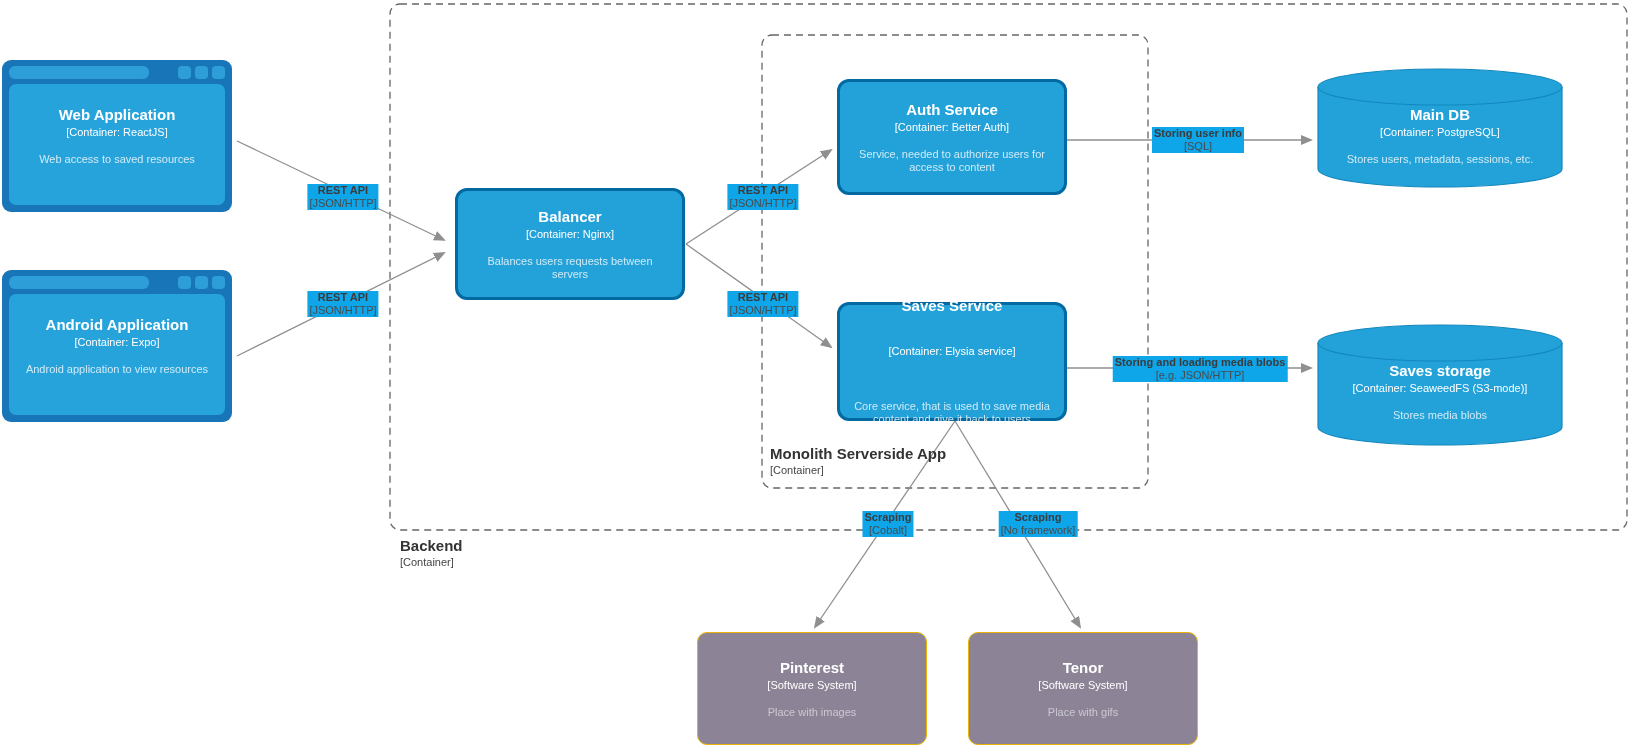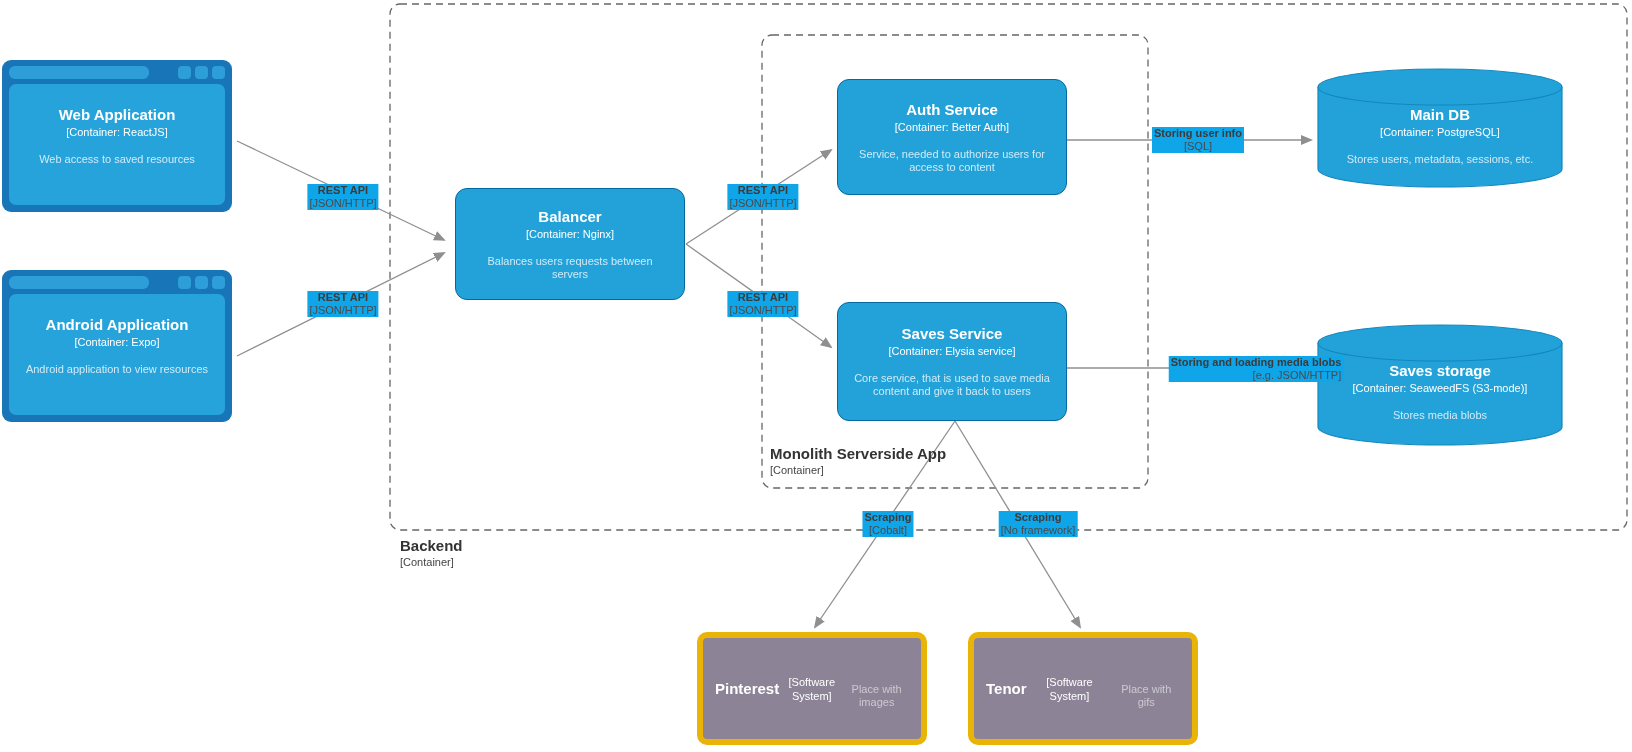--- a/index.html
+++ b/index.html
@@ -4,24 +4,24 @@
 <style>
   html,body{margin:0;padding:0;}
   body{
     width:1632px;height:752px;position:relative;overflow:hidden;background:#ffffff;
     font-family:"Liberation Sans","DejaVu Sans",sans-serif;
   }
   .stage{position:absolute;left:0;top:0;width:1632px;height:752px;}
   svg.edges{position:absolute;left:0;top:0;z-index:1;}
   
   .node{position:absolute;z-index:2;box-sizing:border-box;color:#fff;text-align:center;}
-  .round{background:#23A2D9;border:1px solid #0369a1;border-radius:12px;
+  .round{background:#23A2D9;border:3px solid #0369a1;border-radius:12px;
          display:flex;flex-direction:column;justify-content:center;align-items:center;padding:6px 12px;}
-  .gray{background:#8C8496;border:6px solid #eab308;border-radius:10px;
-        display:flex;flex-direction:row;justify-content:center;align-items:center;padding:6px 12px;}
+  .gray{background:#8C8496;border:1px solid #eab308;border-radius:10px;
+        display:flex;flex-direction:column;justify-content:center;align-items:center;padding:6px 12px;}
   .node-title{font-size:15px;font-weight:bold;line-height:18px;}
   .node-meta{font-size:11px;line-height:14px;margin-top:1px;}
   .node-desc{font-size:11px;line-height:13px;margin-top:14px;color:rgba(255,255,255,0.78);}
   .gray .node-desc{color:rgba(255,255,255,0.55);}
   
   .browser{background:#1876B8;border-radius:9px;}
   .browser .chrome-bar{position:absolute;left:0;top:0;right:0;height:24px;}
   .browser .address-bar{position:absolute;left:7px;top:6px;width:140px;height:13px;background:#2E9ED8;border-radius:6px;}
   .browser .btn{position:absolute;top:6px;width:13px;height:13px;background:#2E9ED8;border-radius:4px;}
   .browser .btn.b1{right:41px;} .browser .btn.b2{right:24px;} .browser .btn.b3{right:7px;}
@@ -109,21 +109,21 @@
     <div class="node-meta">[Container: Nginx]</div>
     <div class="node-desc">Balances users requests between servers</div>
   </div>
 
   <div class="node round" style="left:837px;top:79px;width:230px;height:116px;">
     <div class="node-title">Auth Service</div>
     <div class="node-meta">[Container: Better Auth]</div>
     <div class="node-desc">Service, needed to authorize users for access to content</div>
   </div>
 
-  <div class="node round" style="left:837px;top:302px;width:230px;height:119px;">
+  <div class="node round" style="left:837px;top:302px;width:230px;height:119px;gap:28px;">
     <div class="node-title">Saves Service</div>
     <div class="node-meta">[Container: Elysia service]</div>
     <div class="node-desc">Core service, that is used to save media content and give it back to users</div>
   </div>
 
   <div class="node cyl" style="left:1317px;top:68px;width:246px;height:120px;">
     <svg width="246" height="120" viewBox="0 0 246 120">
       <path d="M1,19 A122,18 0 0 1 245,19 L245,101 A122,18 0 0 1 1,101 Z" fill="#23A2D9" stroke="#1287BE" stroke-width="1.2"></path>
       <path d="M1,19 A122,18 0 0 0 245,19" fill="none" stroke="#1287BE" stroke-width="1.2"></path>
     </svg>
@@ -171,21 +171,21 @@
     <div class="e-meta">[JSON/HTTP]</div>
   </div>
   <div class="edge-label" style="left:763px;top:304px;">
     <div class="e-main">REST API</div>
     <div class="e-meta">[JSON/HTTP]</div>
   </div>
   <div class="edge-label" style="left:1198px;top:140px;">
     <div class="e-main">Storing user info</div>
     <div class="e-meta">[SQL]</div>
   </div>
-  <div class="edge-label" style="left:1256px;top:369px;text-align:right;">
+  <div class="edge-label" style="left:1200px;top:369px;">
     <div class="e-main">Storing and loading media blobs</div>
     <div class="e-meta">[e.g. JSON/HTTP]</div>
   </div>
   <div class="edge-label" style="left:888px;top:524px;">
     <div class="e-main">Scraping</div>
     <div class="e-meta">[Cobalt]</div>
   </div>
   <div class="edge-label" style="left:1038px;top:524px;">
     <div class="e-main">Scraping</div>
     <div class="e-meta">[No framework]</div>

